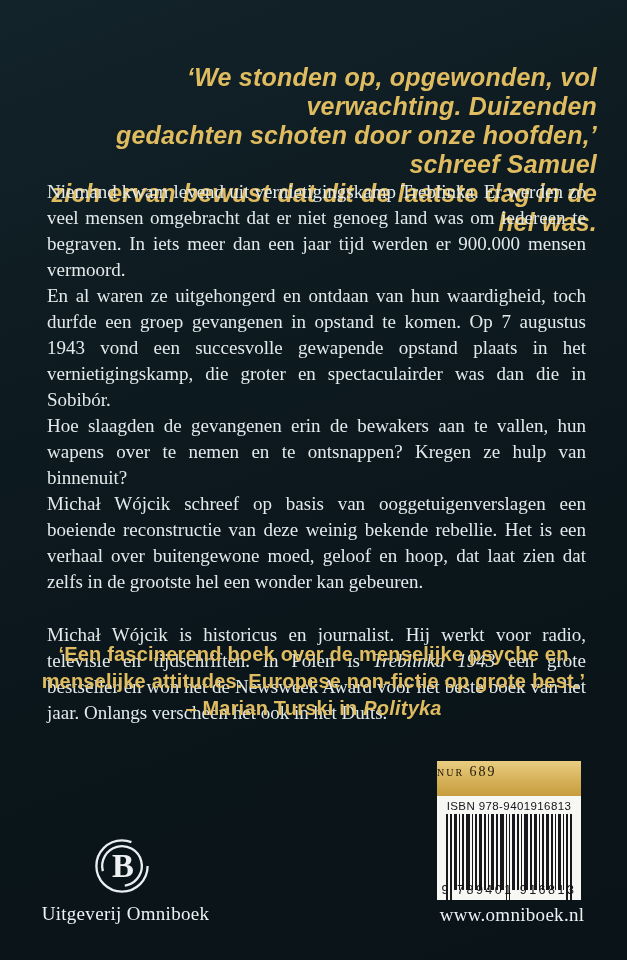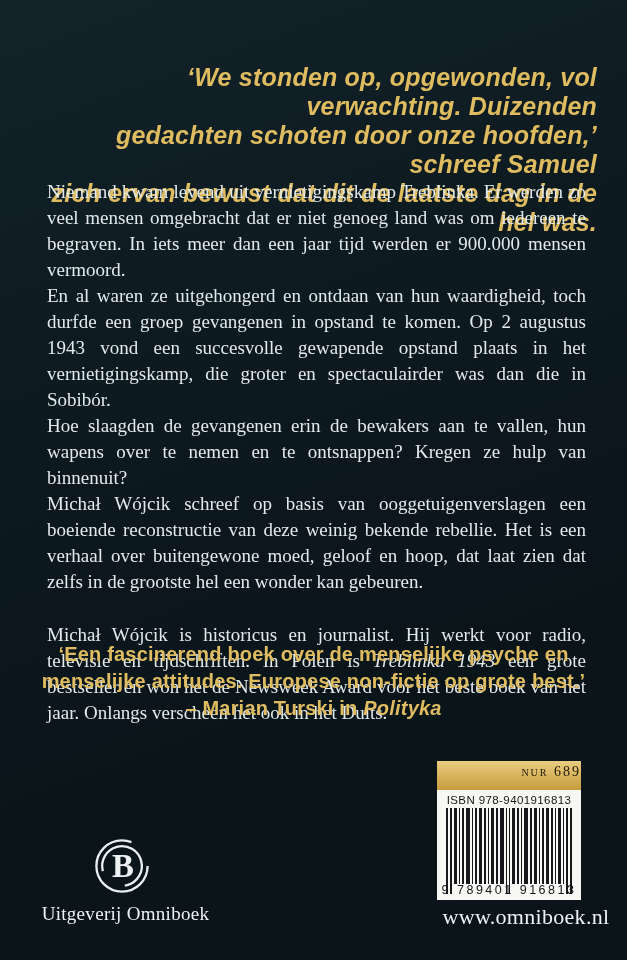--- a/index.html
+++ b/index.html
@@ -70,29 +70,29 @@
 
   
   .barcode-box {
     position: absolute;
     left: 437px; top: 761px;
     width: 144px; height: 139px;
     background: #f7f7f4;
     box-sizing: border-box;
   }
   .nur-band {
-    height: 29px;
+    height: 35px;
     background: linear-gradient(180deg, #e9cd82 0%, #d6b159 55%, #c69d3e 100%);
     color: #201806;
     font-family: "Liberation Serif", serif;
     font-variant: small-caps;
     font-size: 14px;
     line-height: 21px;
     letter-spacing: 2px;
-    text-align: right;
+    text-align: left;
   }
   .isbn-label {
     margin-top: 4px;
     text-align: center;
     color: #15151a;
     font-family: "Liberation Sans", sans-serif;
     font-size: 11.5px;
     letter-spacing: 0.4px;
   }
   .bars-wrap { text-align: center; margin-top: 2px; }
@@ -101,41 +101,41 @@
     bottom: 3px; left: 0; width: 100%;
     text-align: center;
     color: #15151a;
     font-family: "Liberation Sans", sans-serif;
     font-size: 12.5px;
     letter-spacing: 2.5px;
     white-space: nowrap;
   }
   .website {
     position: absolute;
-    left: 426px; top: 904px; width: 200px;
+    left: 412px; top: 904px; width: 200px;
     text-align: center;
     color: #edf2f3;
-    font-size: 22px;
+    font-size: 19px;
     letter-spacing: 0.3px;
   }
 </style>
 </head>
 <body>
 
 <div class="cover">
 
   <div class="top-quote">
     <div>‘We stonden op, opgewonden, vol verwachting. Duizenden</div>
     <div>gedachten schoten door onze hoofden,’ schreef Samuel</div>
     <div>zich ervan bewust dat dit de laatste dag in de hel was.</div>
   </div>
 
   <div class="body-text">
     <p>Niemand kwam levend uit vernietigingskamp Treblinka. Er werden zo veel mensen omgebracht dat er niet genoeg land was om iedereen te begraven. In iets meer dan een jaar tijd werden er 900.000 mensen vermoord.</p>
-    <p>En al waren ze uitgehongerd en ontdaan van hun waardigheid, toch durfde een groep gevangenen in opstand te komen. Op 2 augustus 1943 vond een succesvolle gewapende opstand plaats in het vernietigingskamp, die groter en spectaculairder was dan die in Sobibór.</p>
+    <p>En al waren ze uitgehongerd en ontdaan van hun waardigheid, toch durfde een groep gevangenen in opstand te komen. Op 7 augustus 1943 vond een succesvolle gewapende opstand plaats in het vernietigingskamp, die groter en spectaculairder was dan die in Sobibór.</p>
     <p>Hoe slaagden de gevangenen erin de bewakers aan te vallen, hun wapens over te nemen en te ontsnappen? Kregen ze hulp van binnenuit?</p>
     <p>Michał Wójcik schreef op basis van ooggetuigenverslagen een boeiende reconstructie van deze weinig bekende rebellie. Het is een verhaal over buitengewone moed, geloof en hoop, dat laat zien dat zelfs in de grootste hel een wonder kan gebeuren.</p>
     <p class="bio"><span>Michał Wójcik is historicus en journalist. Hij werkt voor radio, televisie en tijdschriften. In Polen is </span><i>Treblinka 1943</i><span> een grote bestseller en won het de Newsweek Award voor het beste boek van het jaar. Onlangs verscheen het ook in het Duits.</span></p>
   </div>
 
   <div class="bottom-quote">
     <div>‘Een fascinerend boek over de menselijke psyche en</div>
     <div>menselijke attitudes. Europese non-fictie op grote best.’</div>
     <div class="attr"><span>– Marian Turski in </span><i>Polityka</i></div>
   </div>

